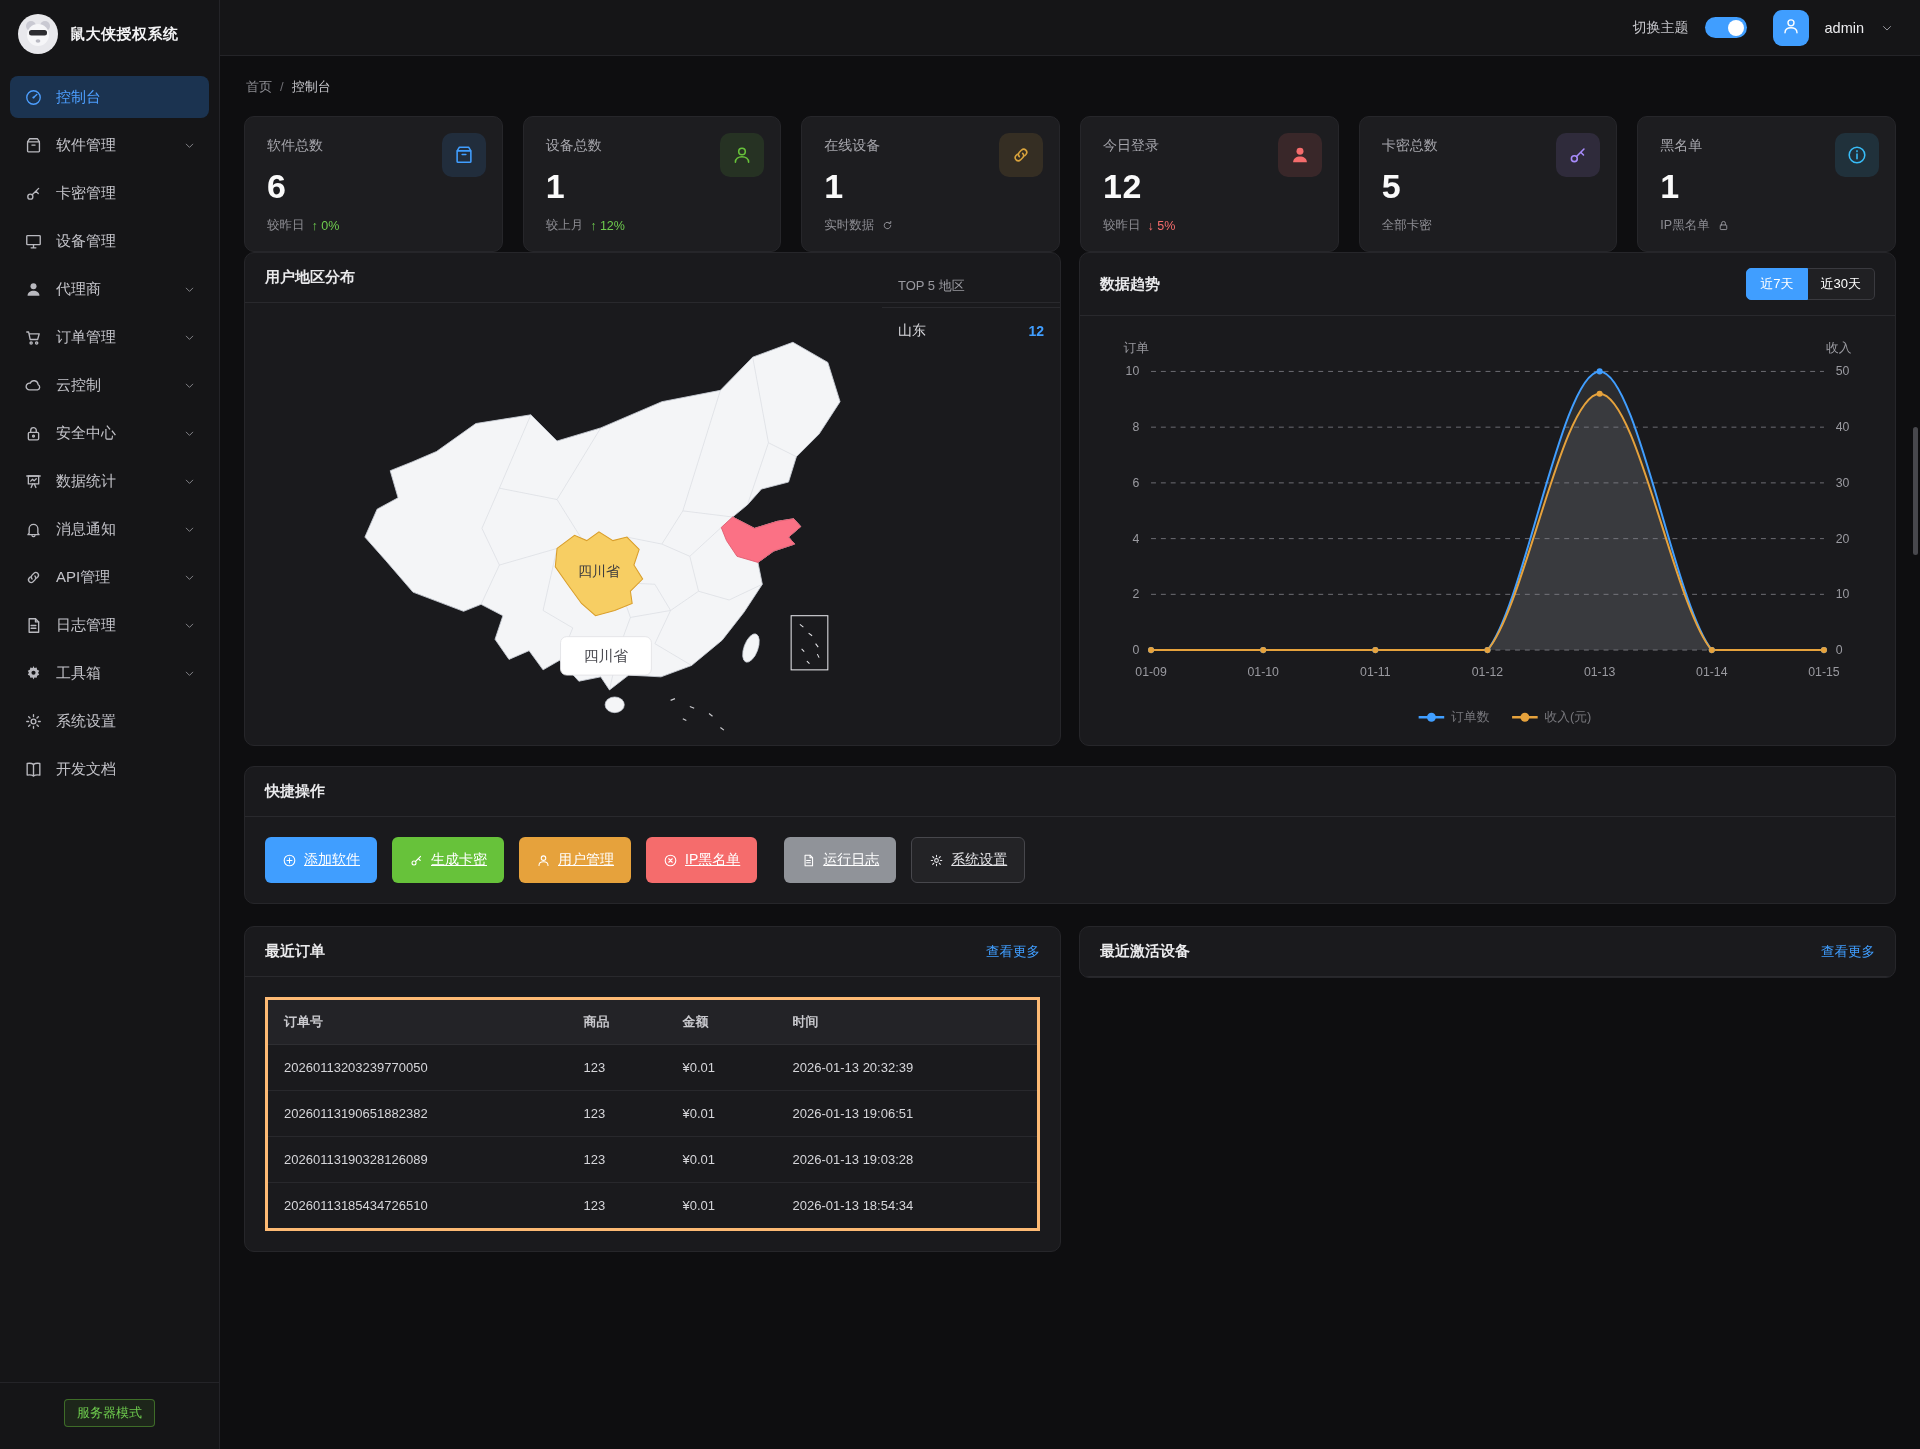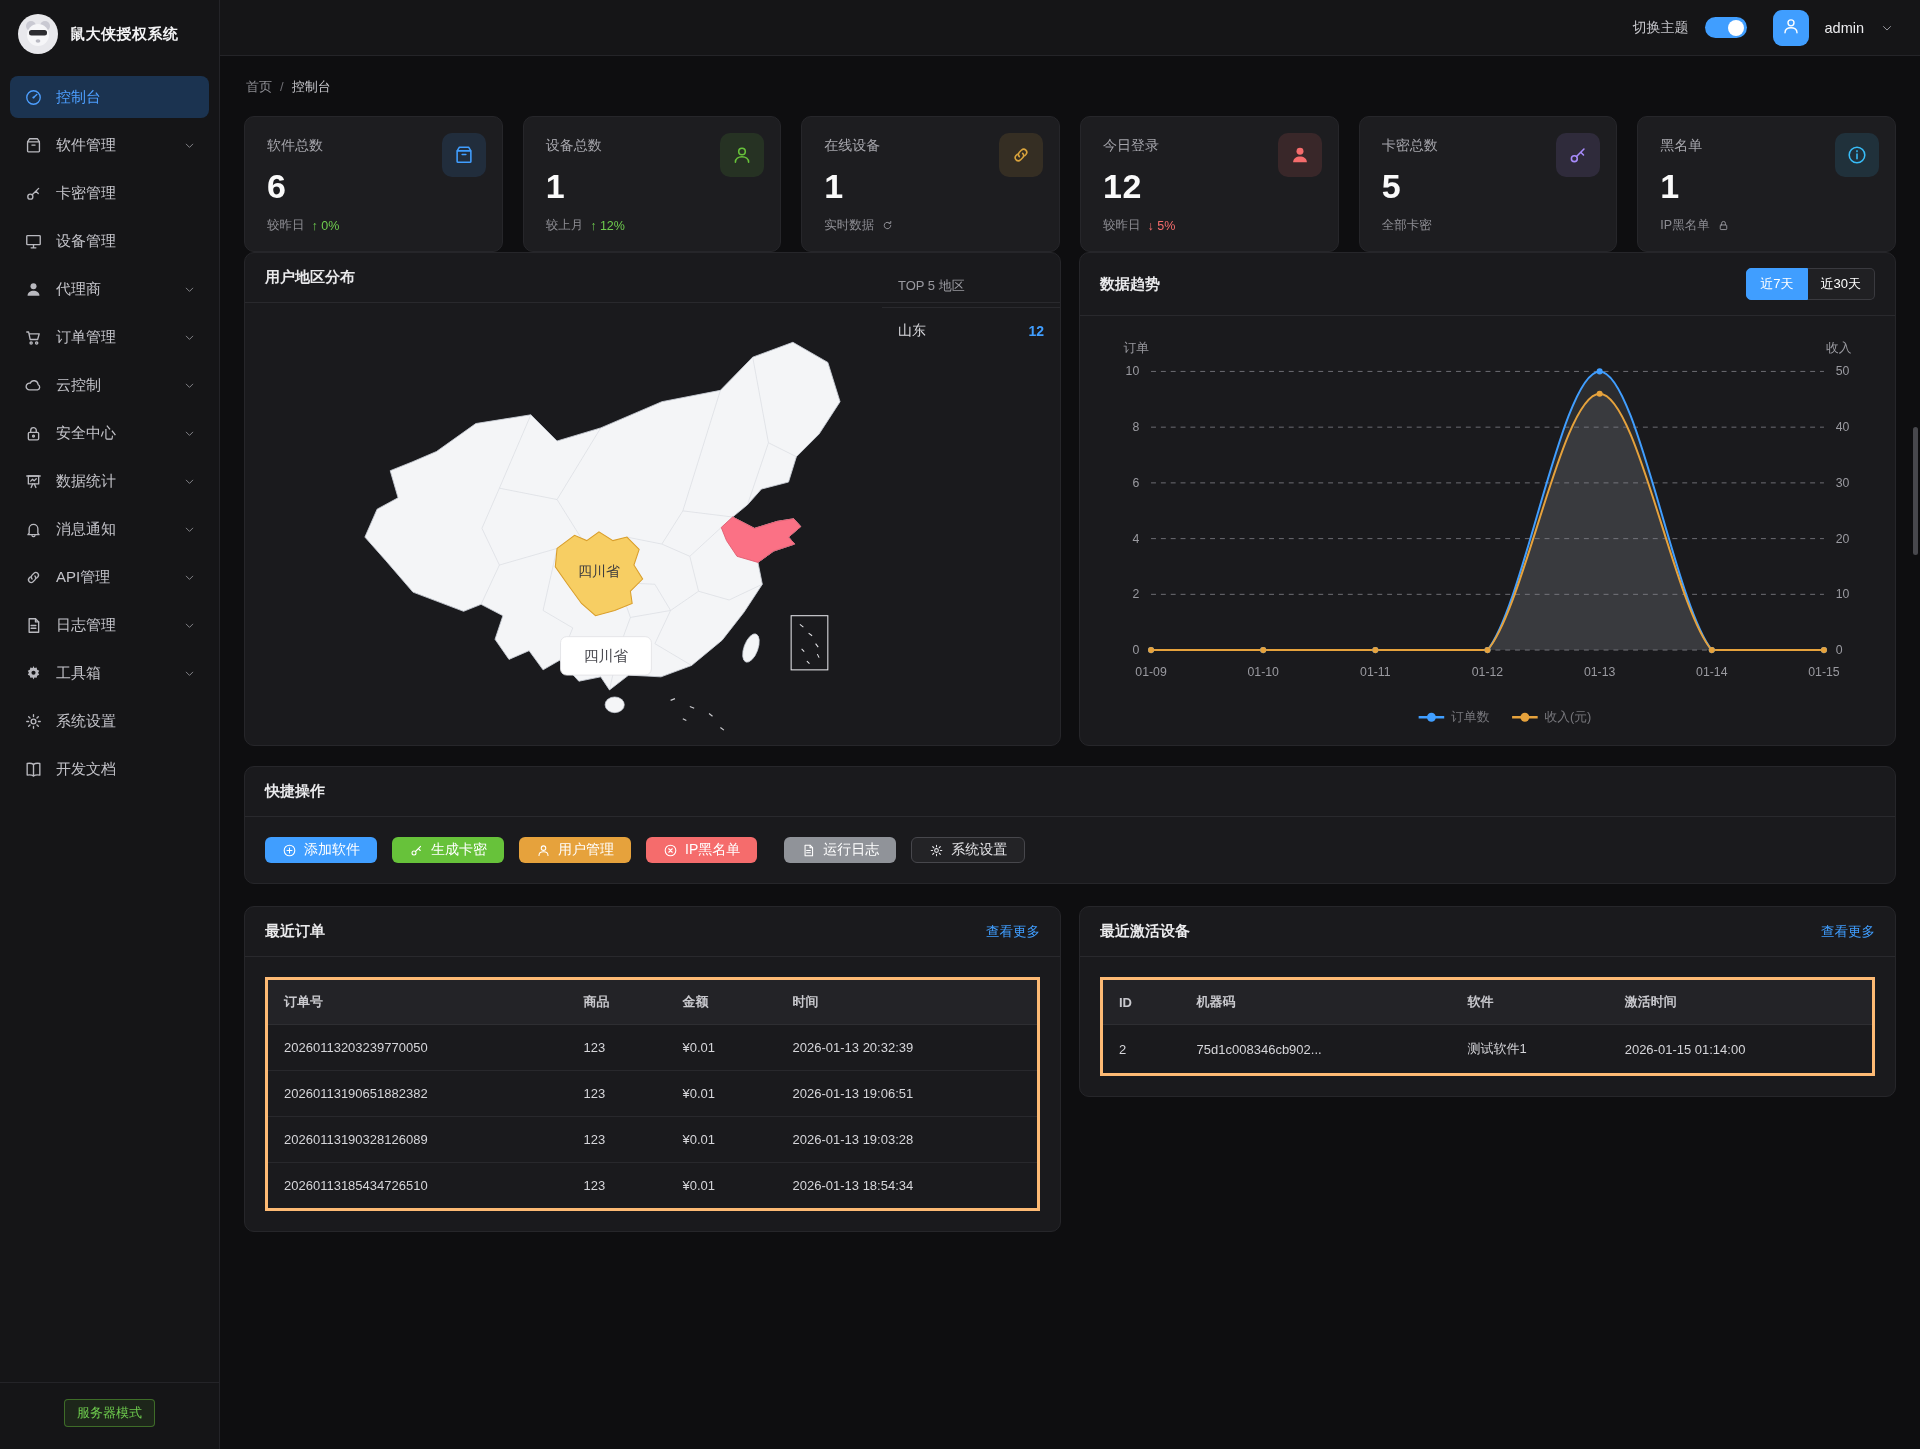--- a/index.html
+++ b/index.html
@@ -84,23 +84,23 @@
   .range-group { display:flex; }
   .range-btn { font-size:13px; padding:6px 13px; border:1px solid #3a3a3f; background:#202023; color:#ffffff; cursor:pointer; }
   .range-btn:first-child { border-radius:5px 0 0 5px; }
   .range-btn:last-child { border-radius:0 5px 5px 0; border-left:none; }
   .range-btn.active { background:#409eff; border-color:#409eff; color:#fff; }
   .chart-body { padding:8px 14px 2px; }
 
   
   .quick-panel { margin-top:20px; }
   .qa-body { padding:20px; display:flex; gap:15px; }
-  .qa-btn { display:inline-flex; align-items:center; gap:7px; padding:0 17px; height:26px;
+  .qa-btn { display:inline-flex; align-items:center; gap:7px; padding:0 17px; height:46px;
     border-radius:6px; font-size:14px; color:#fff; border:none; cursor:pointer;
-    font-family:inherit; }
+    font-family:inherit;text-decoration:underline; }
   .qa-btn.ghost { background:#232326; border:1px solid #47474c; color:#e3e3e6; }
 
   
   .tables-row { display:grid; grid-template-columns:1fr 1fr; gap:18px; margin-top:22px; align-items:start; }
   .table-wrap { margin:20px; border:3px solid #fdba74; }
   table.data-table { width:100%; border-collapse:collapse; font-size:13px; }
   table.data-table thead th { background:#232327; color:#c9c9ce; text-align:left;
     padding:13px 16px; font-weight:700; border-bottom:1px solid #2e2e32; }
   table.data-table td { color:#d6d6da; padding:15px 16px; border-bottom:1px solid #28282c; }
   table.data-table tr:last-child td { border-bottom:none; }
@@ -687,39 +687,19 @@
                   </tr>
                 </tbody>
               </table>
           </div>
         </section>
         <section class="panel">
           <div class="panel-header">
             <span class="panel-title">最近激活设备</span>
             <span class="more-link">查看更多</span>
           </div>
-          <div class="table-wrap">
-            <table class="data-table" id="devices-table">
-                <thead>
-                  <tr>
-                    <th>ID</th>
-                    <th>机器码</th>
-                    <th>软件</th>
-                    <th>激活时间</th>
-                  </tr>
-                </thead>
-                <tbody>
-                  <tr>
-                    <td class="">2</td>
-                    <td class="">75d1c008346cb902...</td>
-                    <td class="">测试软件1</td>
-                    <td class="">2026-01-15 01:14:00</td>
-                  </tr>
-                </tbody>
-              </table>
-          </div>
         </section>
       </div>
     </div>
   </div>
 </div>
 
 <div class="scroll-thumb"></div>
 
 </body></html>

